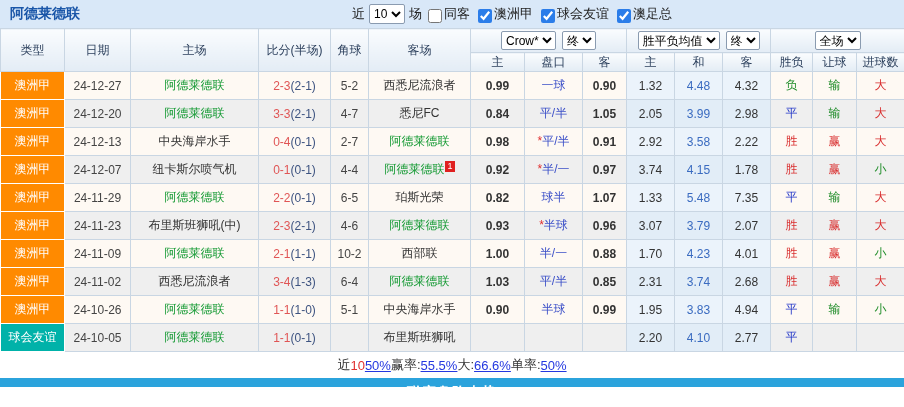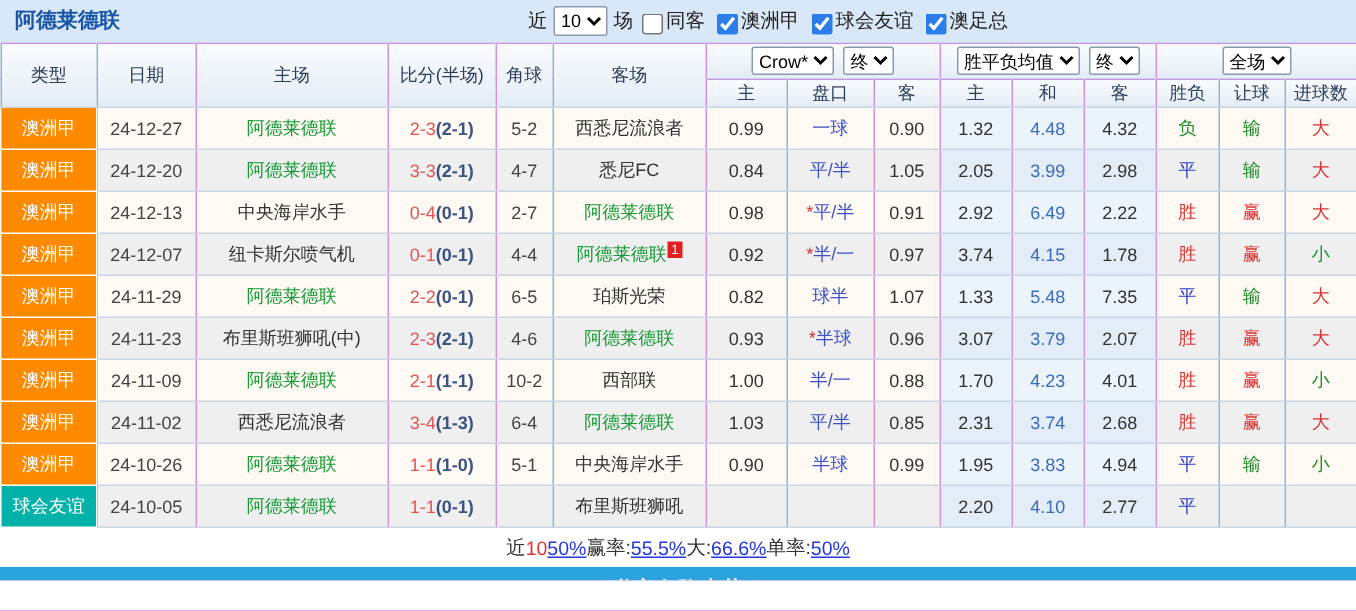--- a/index.html
+++ b/index.html
@@ -25,23 +25,23 @@
   tbody tr.odd  { background: #FEF9F3; }
   tbody tr.even { background: #EFEFEF; }
 
   td.type { color: #fff; border-color: #fff; }
   td.type.orange { background: #FF8A00; }
   td.type.teal   { background: #00B2A9; }
   td.date { color: #444; }
   td.team { color: #333; }
   td.team.hl { color: #149A33; }
   .ft { color: #E05555; }
-  .ht { color: #3D5380; font-weight: bold; }
+  .ht { color: #3D5380; }
   td.corner { color: #444; }
-  td.odds { color: #333; }
+  td.odds { color: #333; font-weight: bold; }
   td.handicap { color: #3C50C8; }
   .star { color: #E03030; }
   td.mean { background: #EBF3FB; color: #333; }
   tbody tr.even td.mean { background: #E2EDF7; }
   td.mean.mid { color: #3A6BC0; }
   .res-red   { color: #D93030; }
   .res-blue  { color: #2438C8; }
   .res-green { color: #1E8C28; }
   .badge1 { display: inline-block; background: #E02020; color: #fff; font-size: 9px; line-height: 11px; padding: 0 2px; margin-left: 1px; vertical-align: top; }
 
@@ -169,21 +169,21 @@
           <td class="type orange">澳洲甲</td>
           <td class="date">24-12-13</td>
           <td class="team">中央海岸水手</td>
           <td class="score"><span class="ft">0-4</span><span class="ht">(0-1)</span></td>
           <td class="corner">2-7</td>
           <td class="team hl"><span>阿德莱德联</span></td>
           <td class="odds">0.98</td>
           <td class="handicap"><span class="star">*</span><span>平/半</span></td>
           <td class="odds">0.91</td>
           <td class="mean">2.92</td>
-          <td class="mean mid">6.49</td>
+          <td class="mean mid">3.58</td>
           <td class="mean">2.22</td>
           <td class="res-red">胜</td>
           <td class="res-red">赢</td>
           <td class="res-red">大</td>
         </tr>
         <tr class="even">
           <td class="type orange">澳洲甲</td>
           <td class="date">24-12-07</td>
           <td class="team">纽卡斯尔喷气机</td>
           <td class="score"><span class="ft">0-1</span><span class="ht">(0-1)</span></td>

